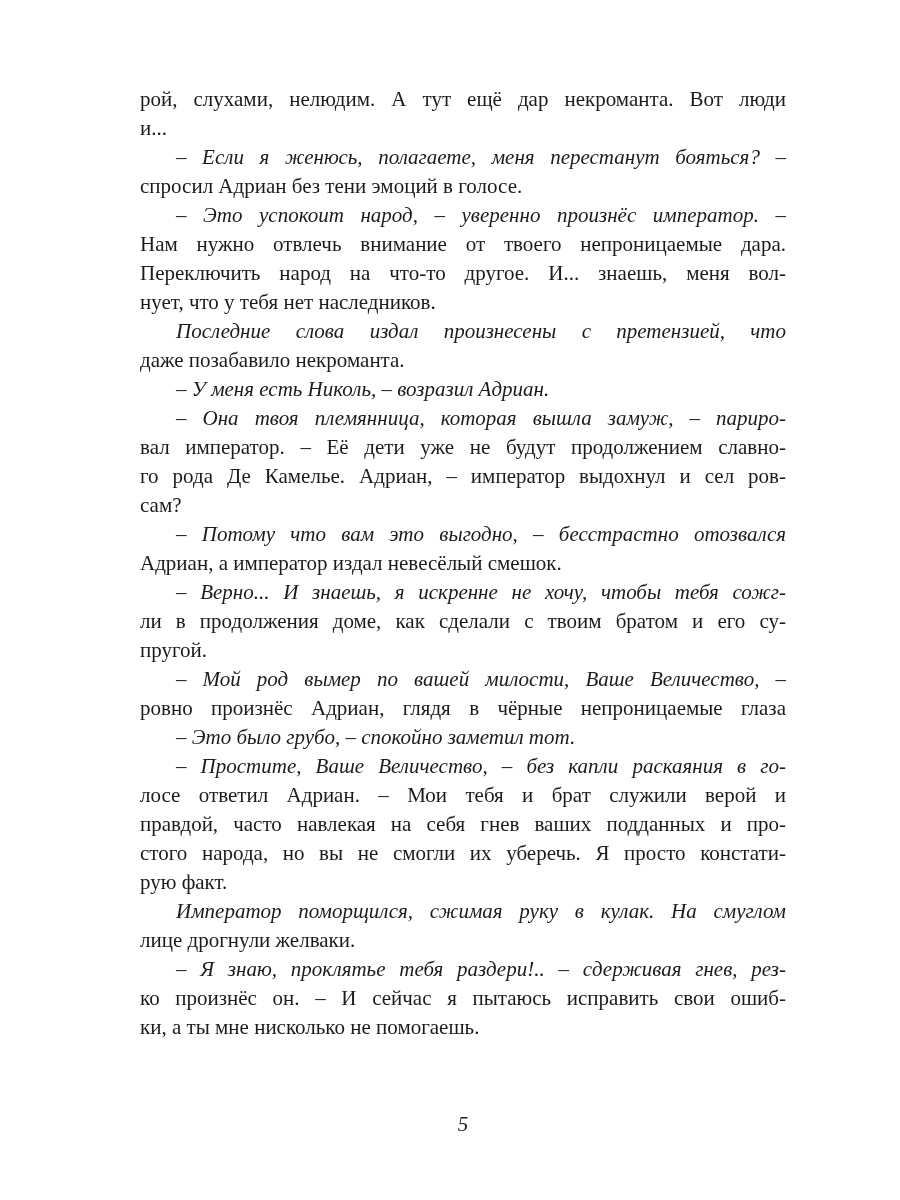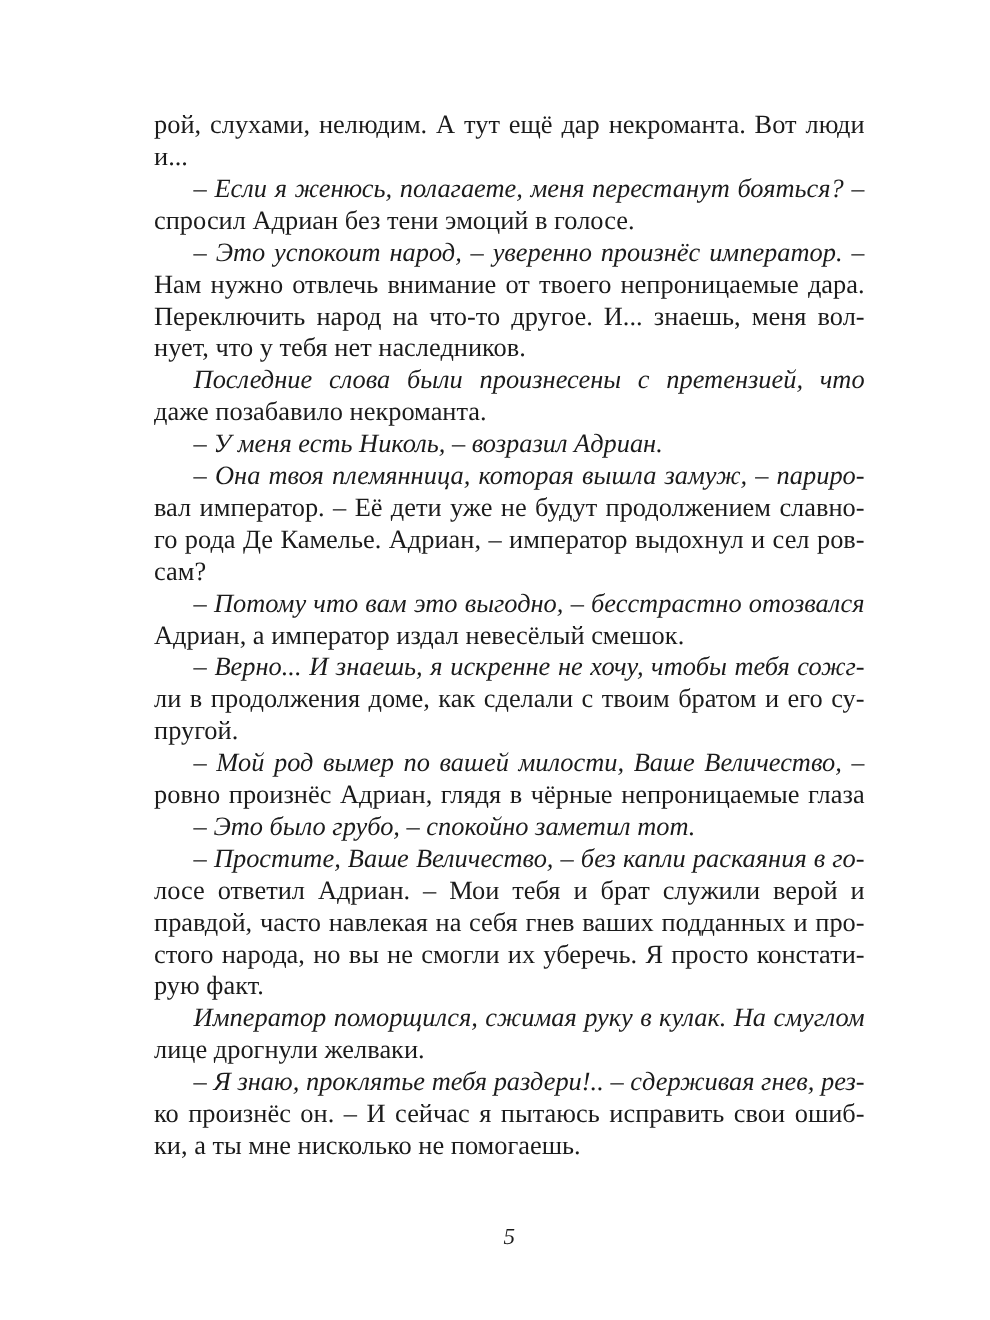--- a/index.html
+++ b/index.html
@@ -20,23 +20,23 @@
     left: 0;
     top: 0;
     width: 900px;
     height: 1200px;
     background: #ffffff;
     overflow: hidden;
   }
   .text-block {
     position: absolute;
     left: 140px;
-    top: 100px;
+    top: 85px;
     width: 646px;
-    font-size: 24px;
+    font-size: 21px;
     line-height: 29px;
   }
   .paragraph {
     margin: 0;
     padding: 0;
   }
   .line {
     text-align: justify;
     text-align-last: justify;
     overflow: hidden;
@@ -72,21 +72,21 @@
         <div class="line first">– Если я женюсь, полагаете, меня перестанут бояться? –</div>
         <div class="line last">спросил Адриан без тени эмоций в голосе.</div>
       </div>
       <div class="paragraph">
         <div class="line first">– Это успокоит народ, – уверенно произнёс император. –</div>
         <div class="line">Нам нужно отвлечь внимание от твоего непроницаемые дара.</div>
         <div class="line">Переключить народ на что-то другое. И... знаешь, меня вол-</div>
         <div class="line last">нует, что у тебя нет наследников.</div>
       </div>
       <div class="paragraph">
-        <div class="line first">Последние слова были произнесены с претензией, что</div>
+        <div class="line first">Последние слова издал произнесены с претензией, что</div>
         <div class="line last">даже позабавило некроманта.</div>
       </div>
       <div class="paragraph">
         <div class="line last first">– У меня есть Николь, – возразил Адриан.</div>
       </div>
       <div class="paragraph">
         <div class="line first">– Она твоя племянница, которая вышла замуж, – париро-</div>
         <div class="line">вал император. – Её дети уже не будут продолжением славно-</div>
         <div class="line">го рода Де Камелье. Адриан, – император выдохнул и сел ров-</div>
         <div class="line last">сам?</div>

